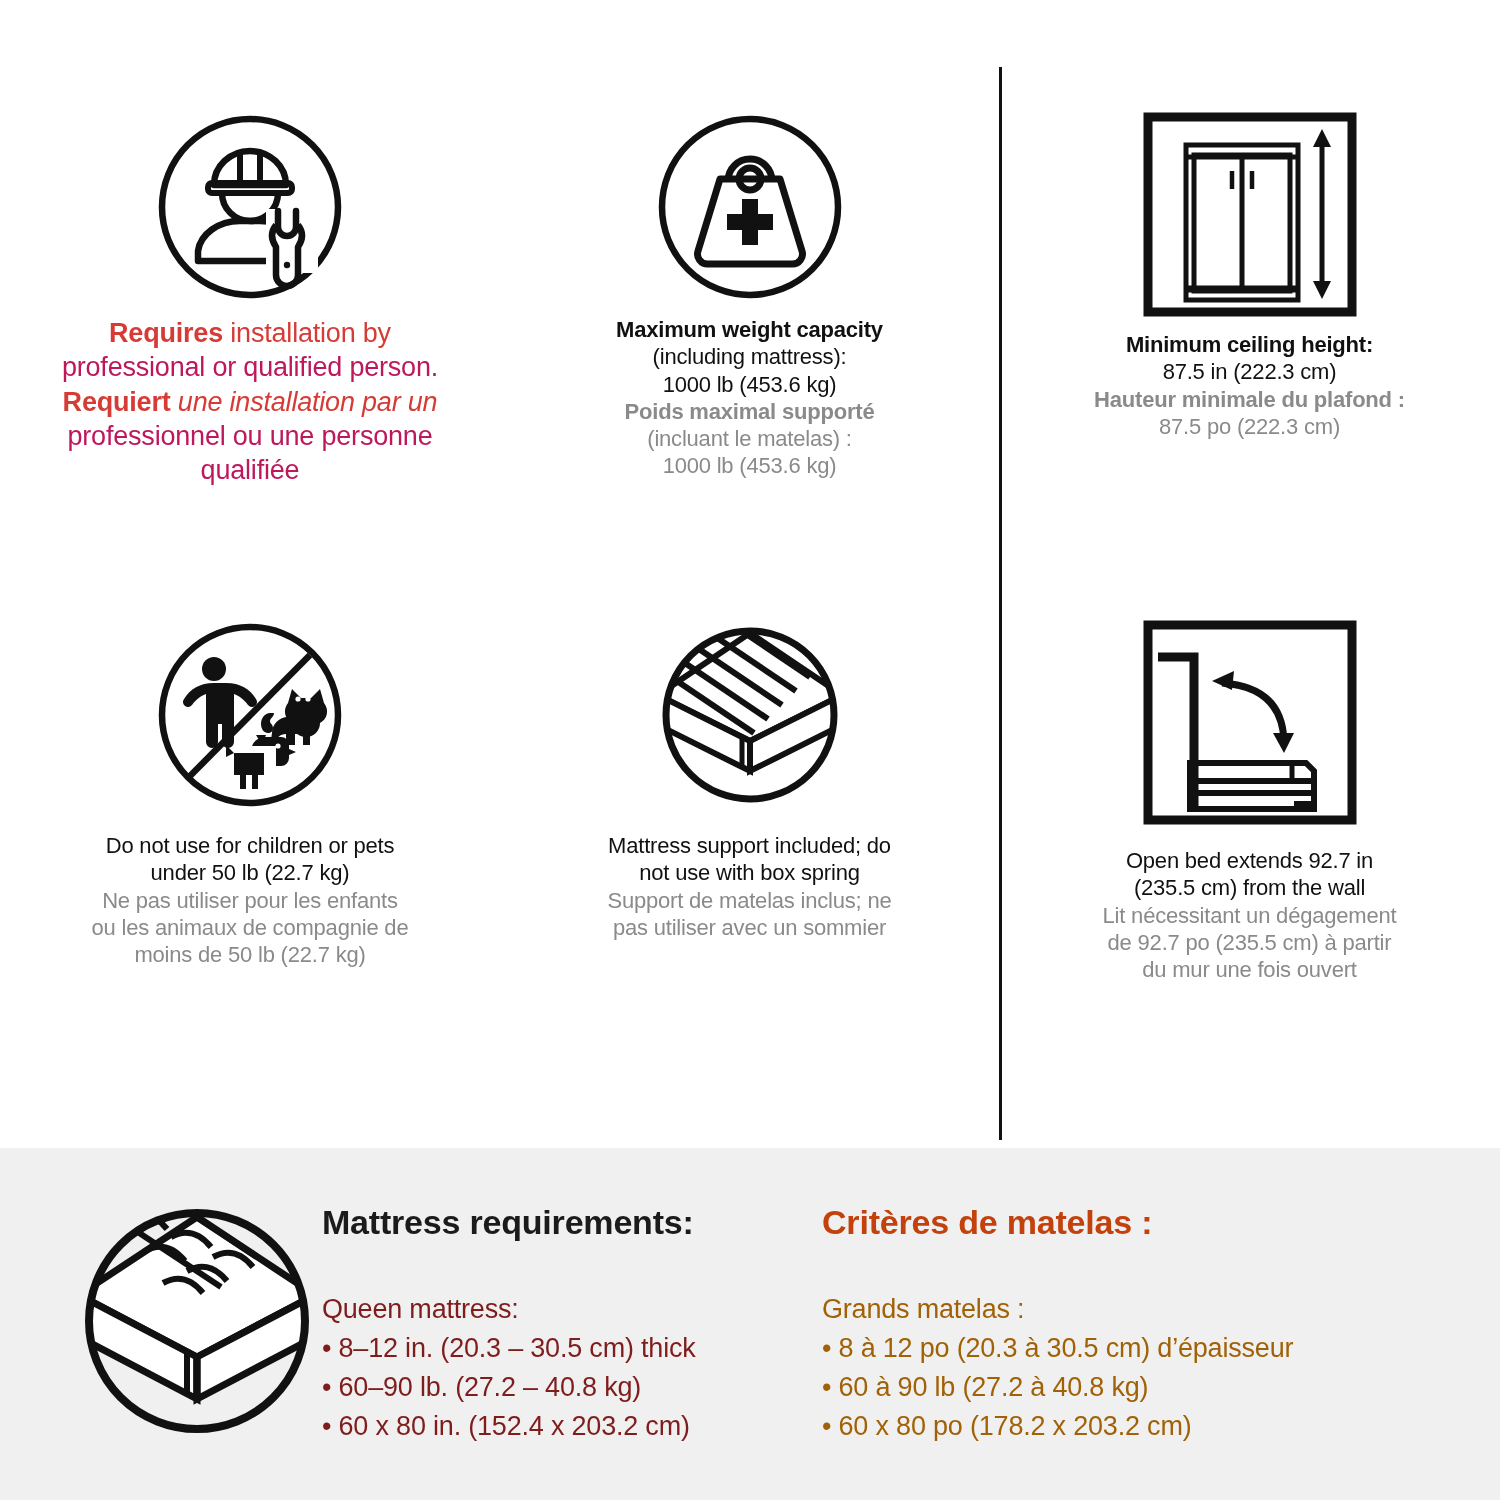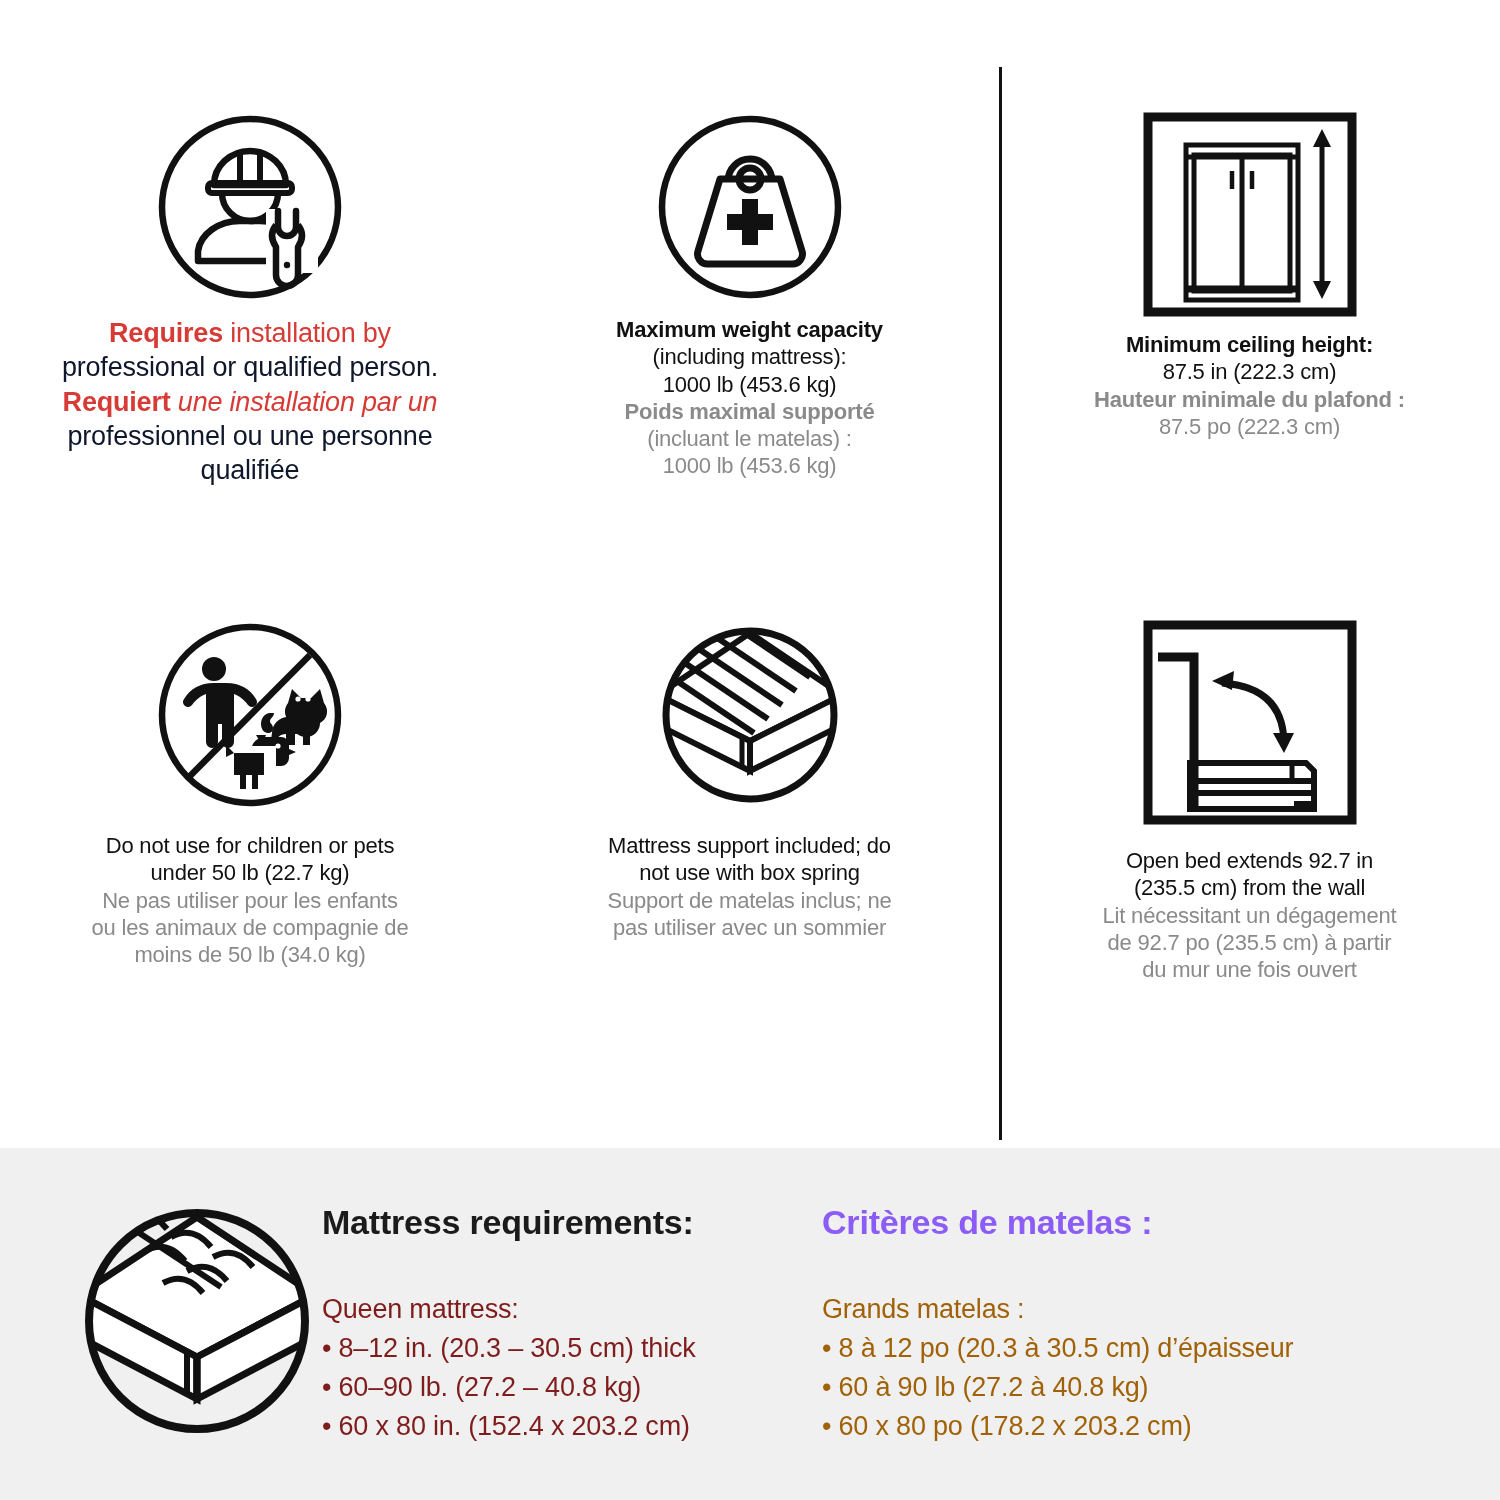--- a/index.html
+++ b/index.html
@@ -63,21 +63,21 @@
 
   .ln {
     display:block;
     font-size:22px;
     letter-spacing:-0.2px;
     white-space:nowrap;
   }
   .ln.bold  { font-weight:bold; }
   .ln.en    { color:#111111; }
   .ln.fr    { color:#8a8a8a; }
-  .ln.red   { color:#0f172a; }
+  .ln.red   { color:#be185d; }
   .ln.redb  { color:#d63b36; font-weight:bold; }
   .ln .b    { font-weight:bold; }
 
   
   .caption.red-block .ln { font-size:27px; line-height:1.27; }
 
   
   .bottom {
     position:absolute;
     left:0; top:1148px;
@@ -103,21 +103,21 @@
   }
   .req-col.fr { width:560px; }
   .req-title {
     font-size:34px;
     font-weight:bold;
     letter-spacing:-0.2px;
     margin-bottom:48px;
     white-space:nowrap;
   }
   .req-col.en .req-title { color:#1b1b1b; }
-  .req-col.fr .req-title { color:#8b5cf6; }
+  .req-col.fr .req-title { color:#c2410c; }
   .req-line {
     font-size:27px;
     letter-spacing:-0.2px;
     line-height:1.45;
     white-space:nowrap;
   }
   .req-col.en .req-line { color:#7f1d1d; }
   .req-col.fr .req-line { color:#a16207; }
 </style>
 </head>
@@ -246,21 +246,21 @@
             <path d="M78 132 h30 v22 h-6 v14 h-6 v-14 h-6 v14 h-6 v-14 h-6 z"></path>
             <path d="M78 132 l-8 -8 v12 z"></path>
           </g>
         </svg>
       </div>
       <div class="caption r2">
         <span class="ln en">Do not use for children or pets</span>
         <span class="ln en">under 50 lb (22.7 kg)</span>
         <span class="ln fr">Ne pas utiliser pour les enfants</span>
         <span class="ln fr">ou les animaux de compagnie de</span>
-        <span class="ln fr">moins de 50 lb (34.0 kg)</span>
+        <span class="ln fr">moins de 50 lb (22.7 kg)</span>
       </div>
     </div>
 
     <div class="cell r2">
       <div class="icon-wrap">
         <svg width="188" height="188" viewBox="0 0 188 188">
           <defs>
             <clipPath id="circClip">
               <circle cx="94" cy="94" r="84"></circle>
             </clipPath>

